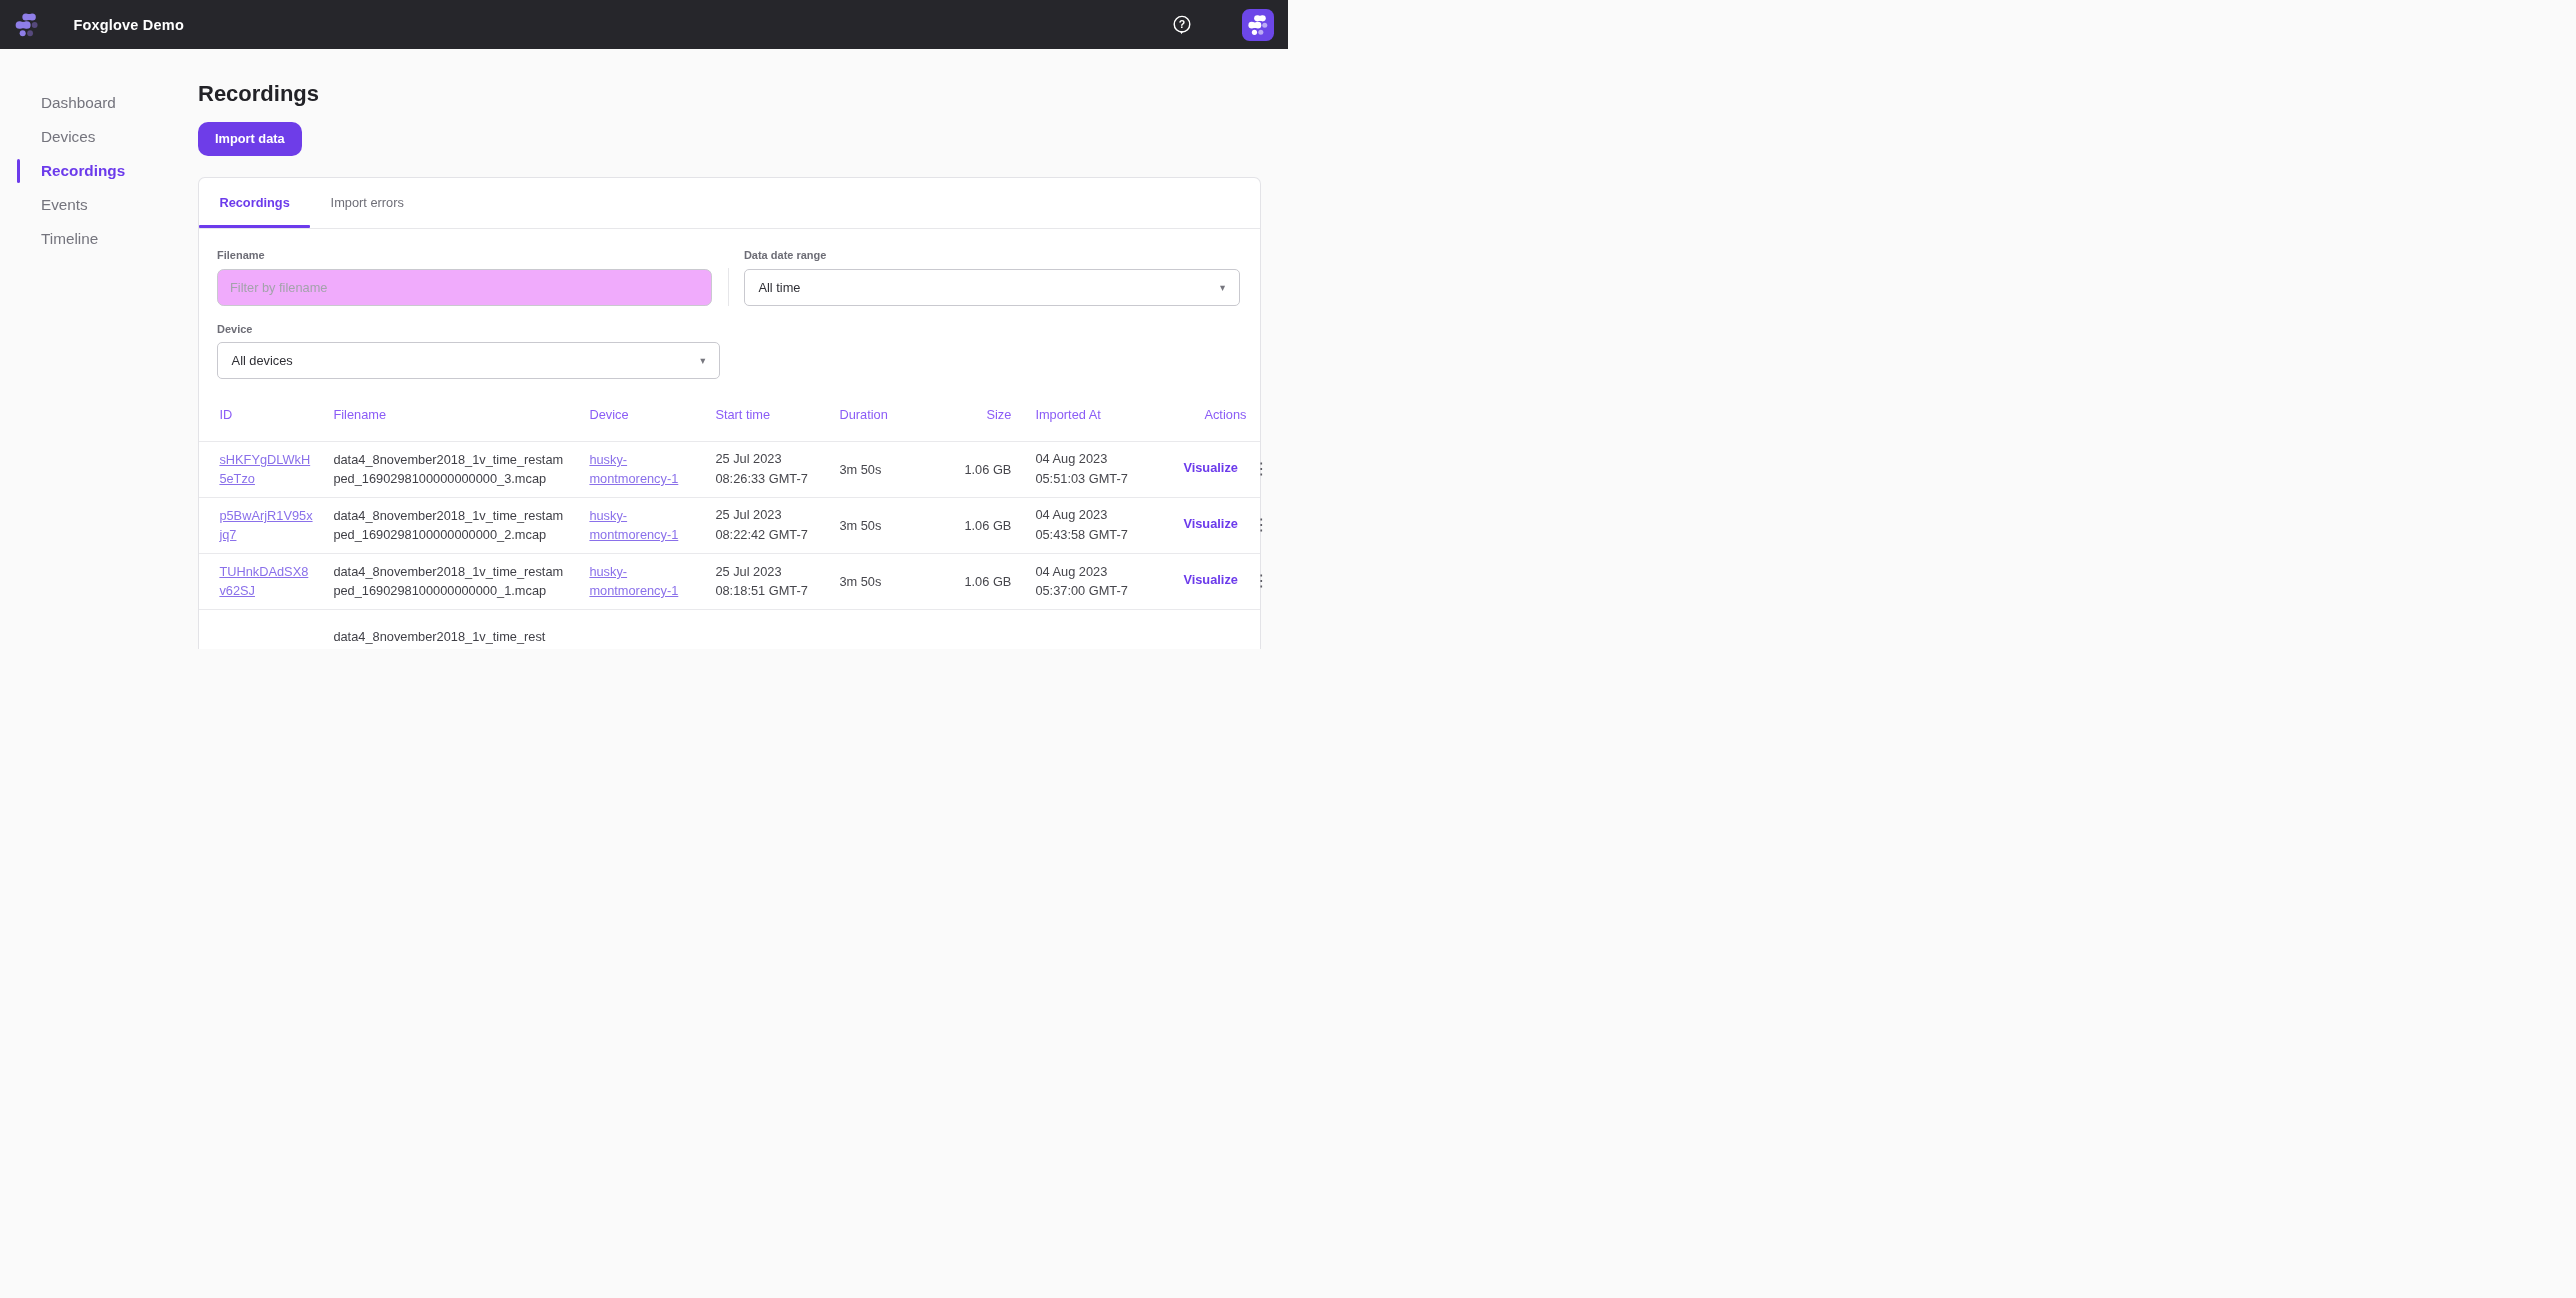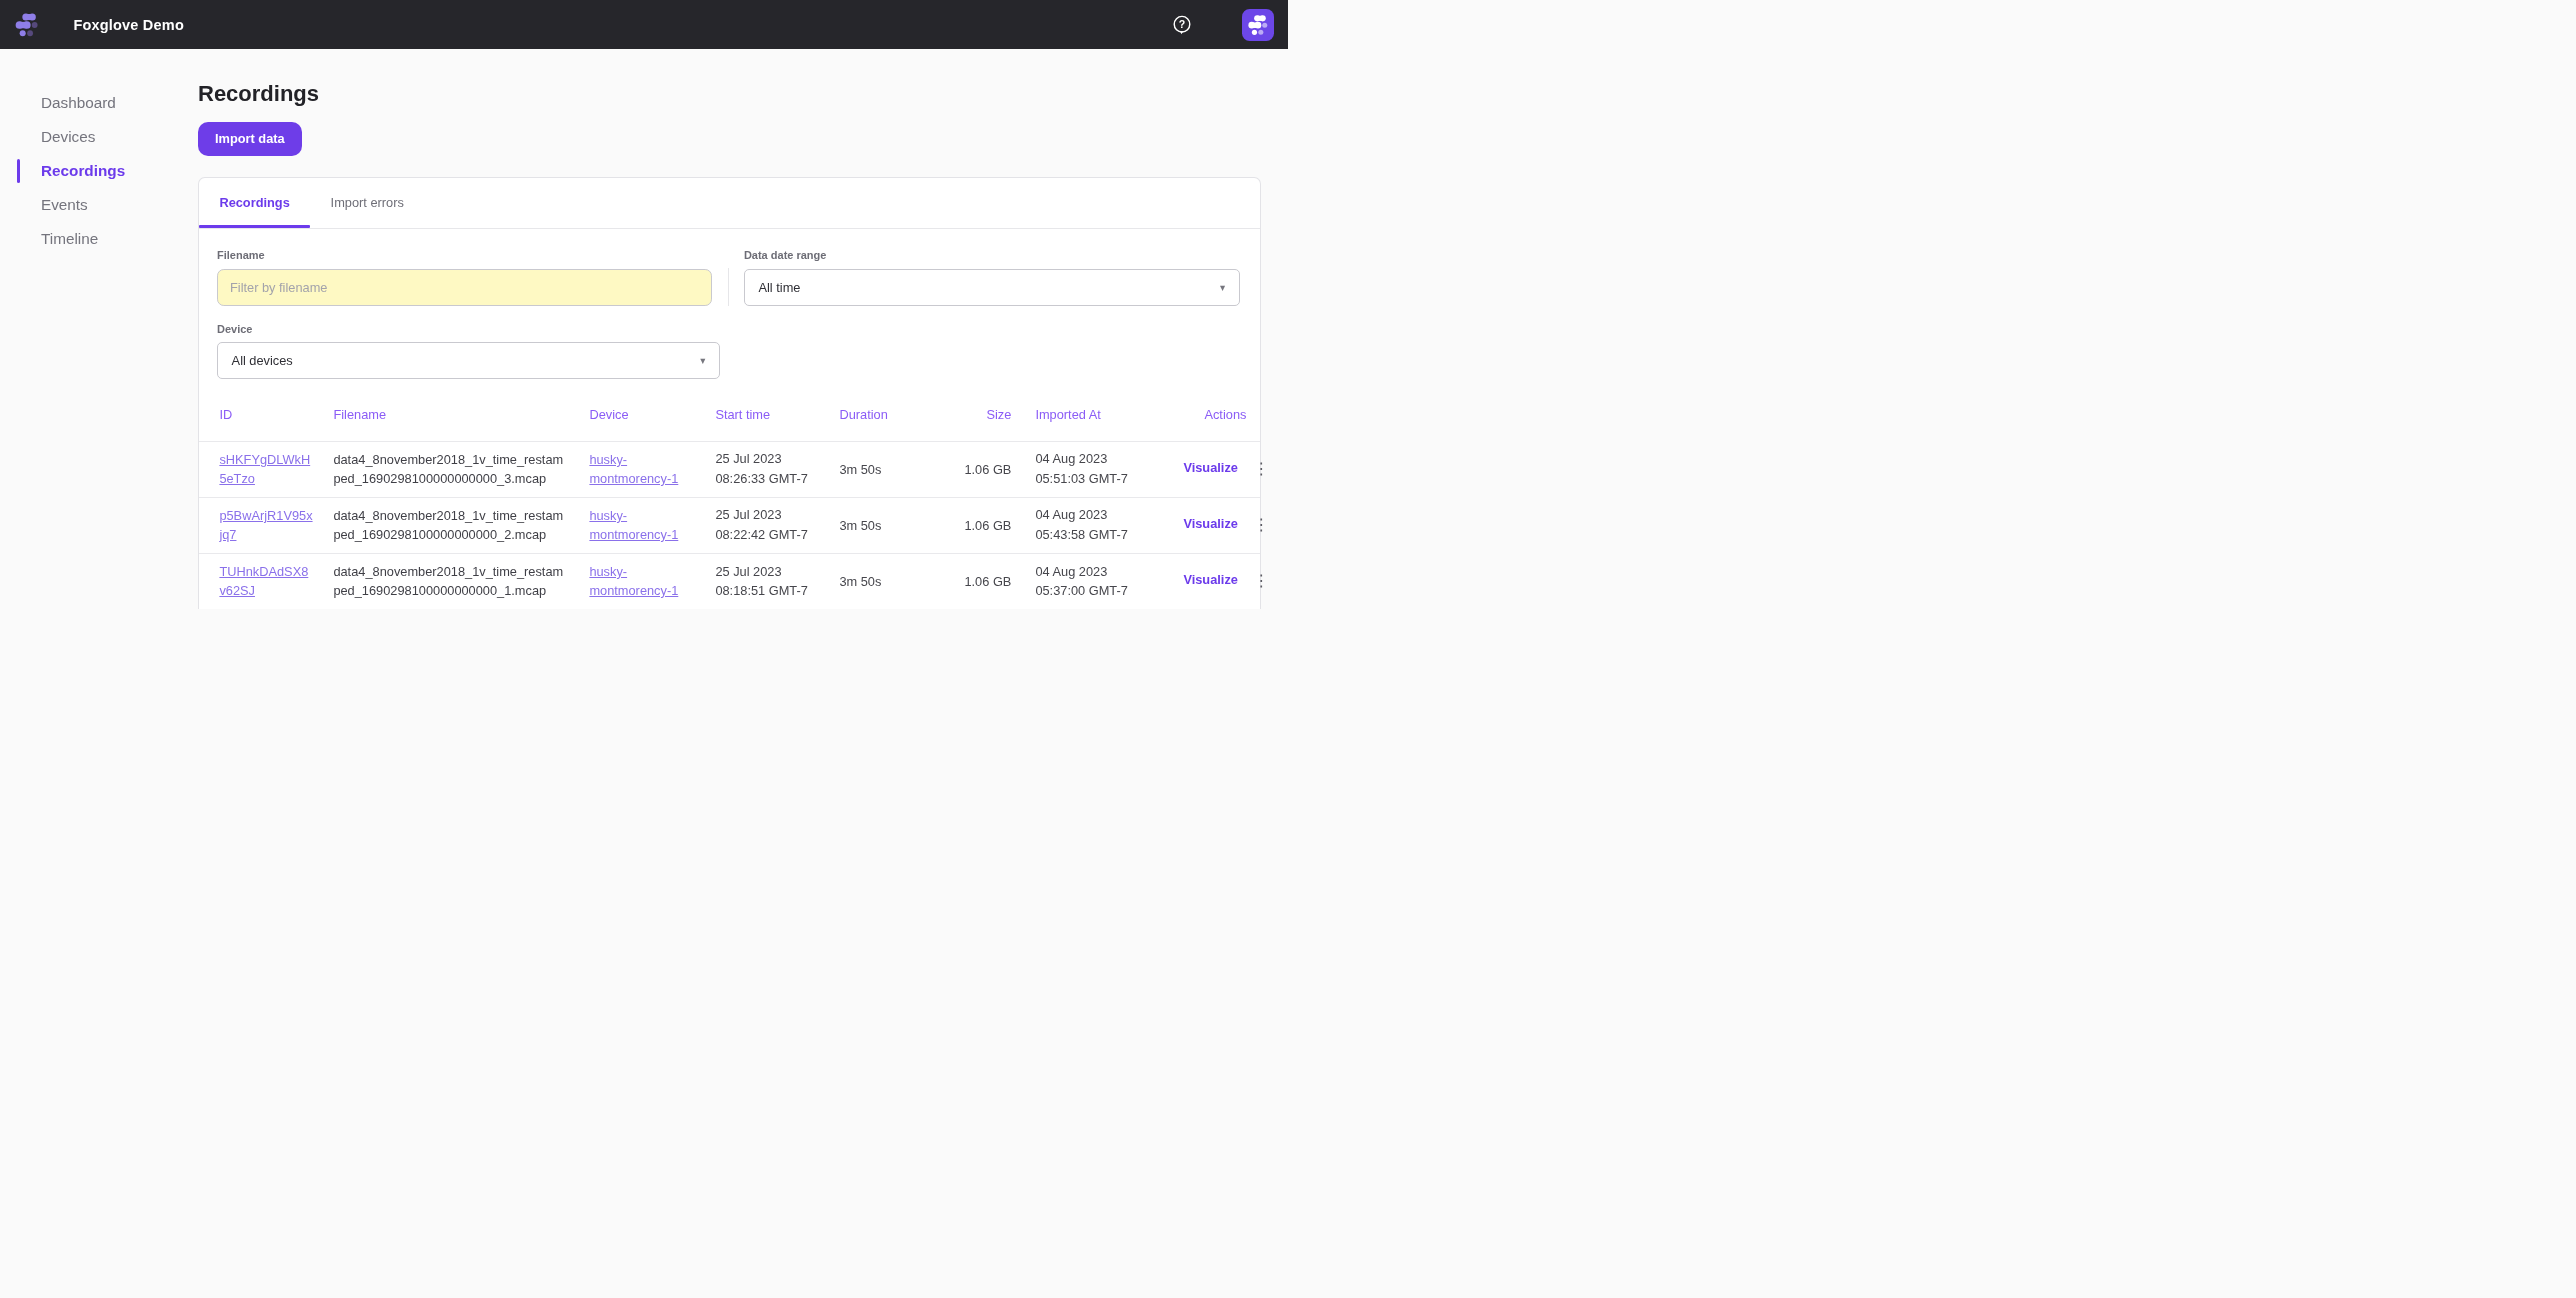--- a/index.html
+++ b/index.html
@@ -58,21 +58,21 @@
     background:#6c3beb; border-radius:0.9px;
   }
   
   .filters { padding:20.4px 20.4px 8.5px 18px; }
   .filter-row { display:flex; align-items:stretch; }
   .filter-col { width:503px; }
   .filter-col.right { width:504px; }
   .f-label { font-size:11px; font-weight:700; color:#6d6d76; margin-bottom:7.7px; }
   .f-input {
     width:100%; height:37px; border:0.9px solid #c9c9cf; border-radius:6.8px;
-    padding:0 12px; font-size:12.8px; color:#2f2f35; background:#fef9c3;
+    padding:0 12px; font-size:12.8px; color:#2f2f35; background:#f0abfc;
     font-family:"Liberation Sans", sans-serif; outline:none;
   }
   .f-input::placeholder { color:#a3a3ab; }
   .f-select {
     height:37px; border:0.9px solid #c9c9cf; border-radius:5px; background:#fff;
     padding:0 13.6px; font-size:12.8px; color:#2f2f35; display:flex;
     align-items:center; justify-content:space-between; cursor:pointer;
   }
   .caret { font-size:10.2px; color:#76767e; }
   .vdivider { width:0.9px; background:#e6e6e9; margin:19px 15.3px 0 16px; }
@@ -245,17 +245,28 @@
           <div>3m 50s</div>
           <div class="cell-right">1.06 GB</div>
           <div></div>
           <div class="twrap">04 Aug 2023 05:37:00 GMT-7</div>
           <div class="actions">
             <span class="visualize">Visualize</span>
             <span class="kebab">⋮</span>
           </div>
         </div>
 
+        <div class="tgrid trow">
+          <div></div>
+          <div class="fname">data4_8november2018_1v_time_rest</div>
+          <div></div>
+            <div></div>
+            <div></div>
+            <div></div>
+            <div></div>
+            <div></div>
+            <div></div>
+        </div>
       </div>
     </section>
   </main>
 </div>
 
 
 </body></html>

